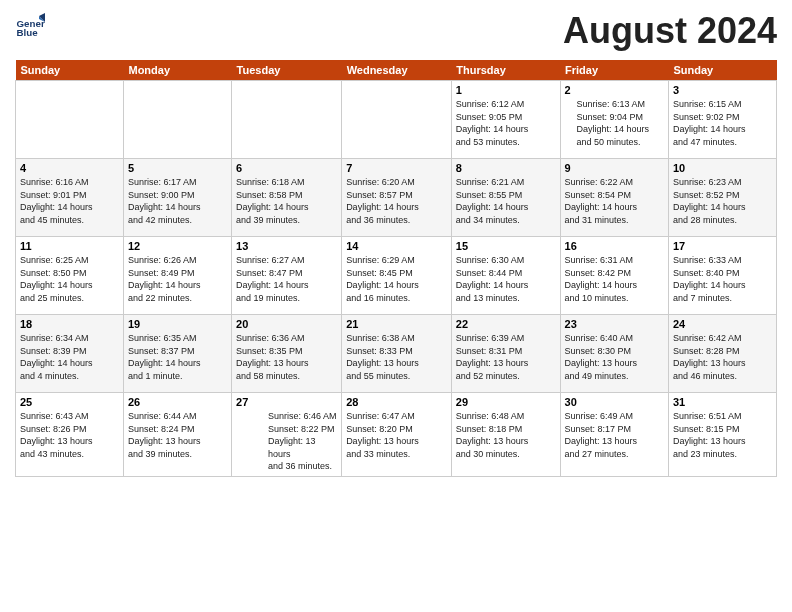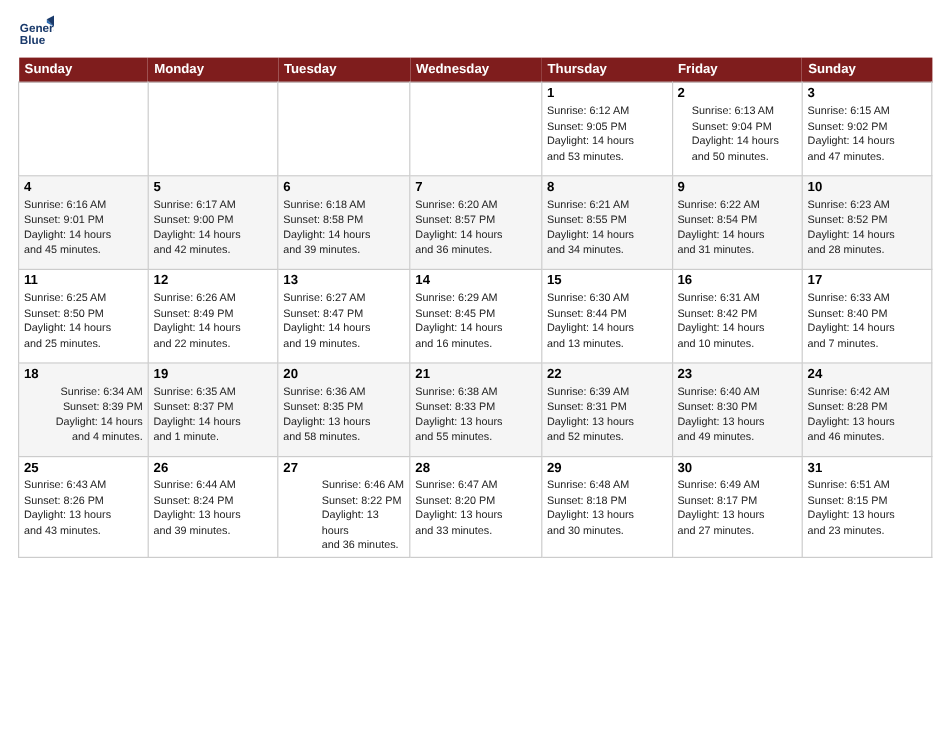--- a/index.html
+++ b/index.html
@@ -41,21 +41,21 @@
     .location {
       font-size: 14px;
       color: #444;
     }
     table {
       width: 100%;
       border-collapse: collapse;
       font-size: 9.5px;
     }
     thead tr th {
-      background-color: #7f1d1d;
+      background-color: #c2410c;
       color: #fff;
       text-align: left;
       padding: 4px 5px;
       font-size: 11px;
       font-weight: bold;
     }
     tbody tr td {
       border: 1px solid #ccc;
       vertical-align: top;
       padding: 3px 4px;
@@ -88,20 +88,21 @@
   <div class="header">
     <div class="logo">
       <svg class="logo-icon" viewBox="0 0 40 40">
         <text x="2" y="22" font-size="13" font-weight="bold" fill="#1a3a6b">General</text>
         <text x="2" y="35" font-size="13" font-weight="bold" fill="#1a3a6b">Blue</text>
         <polygon points="32,8 40,16 32,12" fill="#2a6db5"></polygon>
         <polygon points="32,8 40,4 40,16" fill="#1a3a6b"></polygon>
       </svg>
     </div>
     <div class="title-block">
+      <div class="month-title">August 2024</div>
     </div>
   </div>
 
   <table>
     <thead>
       <tr>
         <th>Sunday</th>
         <th>Monday</th>
         <th>Tuesday</th>
         <th>Wednesday</th>
@@ -236,21 +237,21 @@
             <span class="day-num">17</span>
             <div class="day-info" style="white-space: pre-line;">Sunrise: 6:33 AM
 Sunset: 8:40 PM
 Daylight: 14 hours
 and 7 minutes.</div>
           </td>
         </tr>
         <tr>
           <td>
             <span class="day-num">18</span>
-            <div class="day-info" style="white-space: pre-line; text-align: right;">Sunrise: 6:34 AM
+            <div class="day-info" style="white-space: pre-line;">Sunrise: 6:34 AM
 Sunset: 8:39 PM
 Daylight: 14 hours
 and 4 minutes.</div>
           </td>
           <td>
             <span class="day-num">19</span>
             <div class="day-info" style="white-space: pre-line;">Sunrise: 6:35 AM
 Sunset: 8:37 PM
 Daylight: 14 hours
 and 1 minute.</div>

